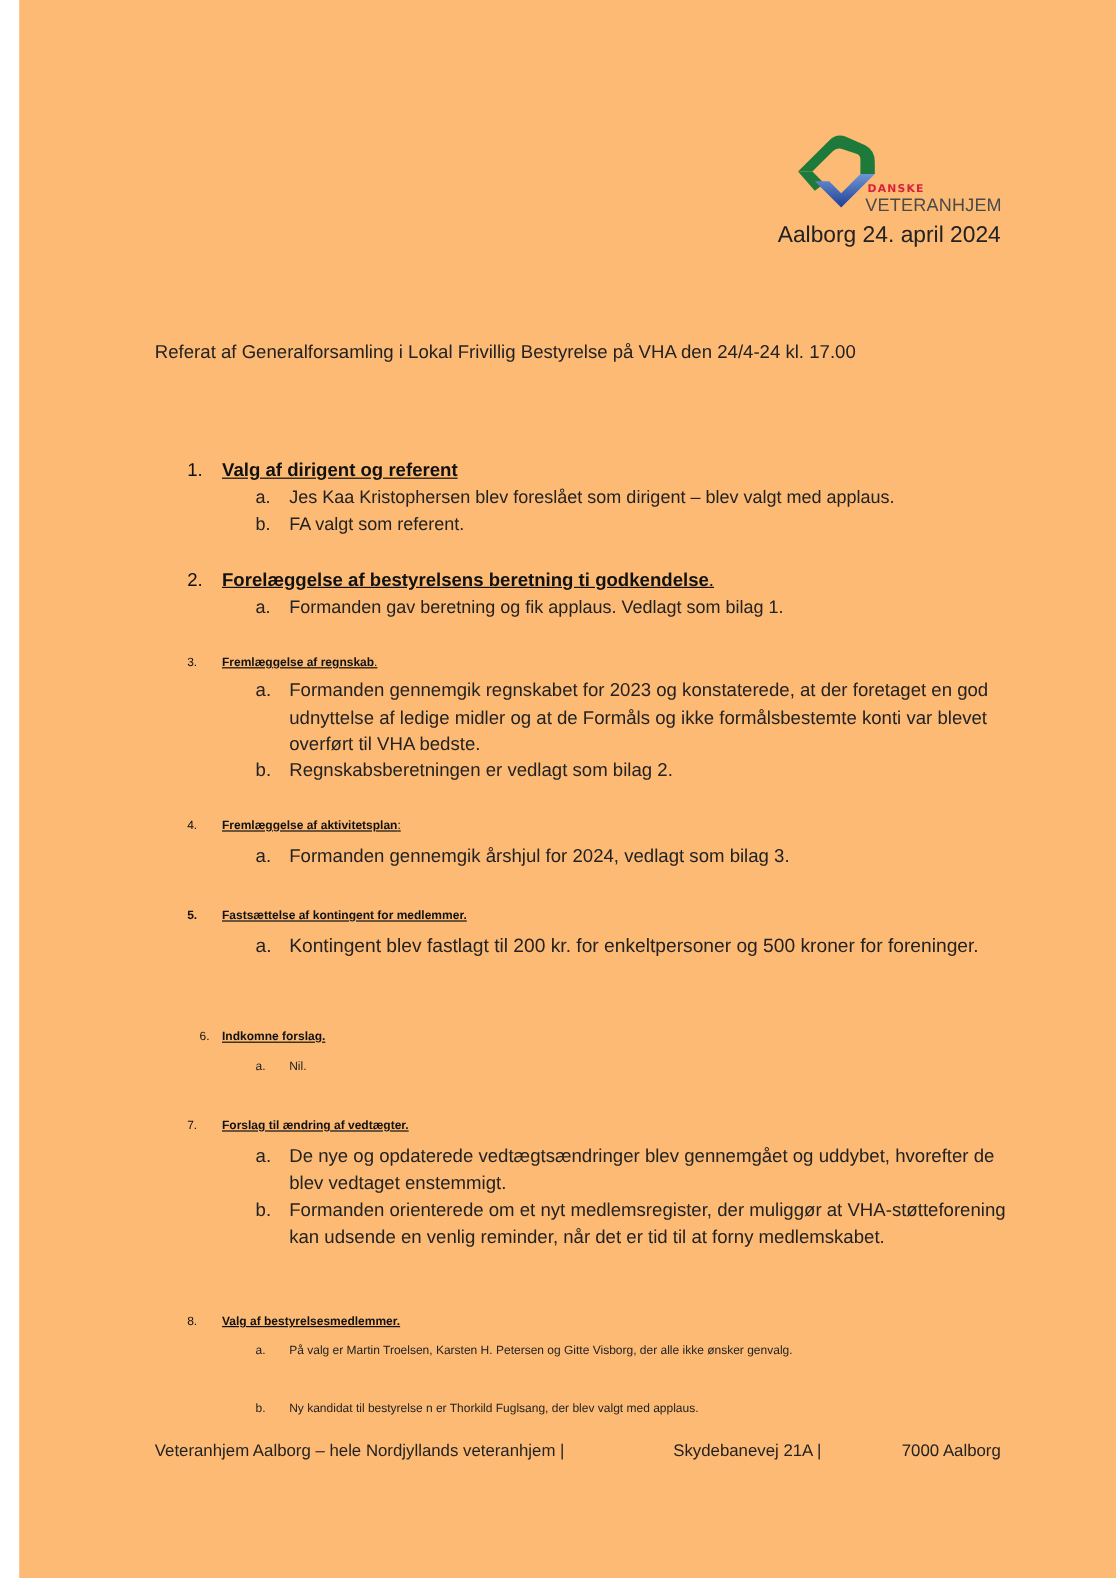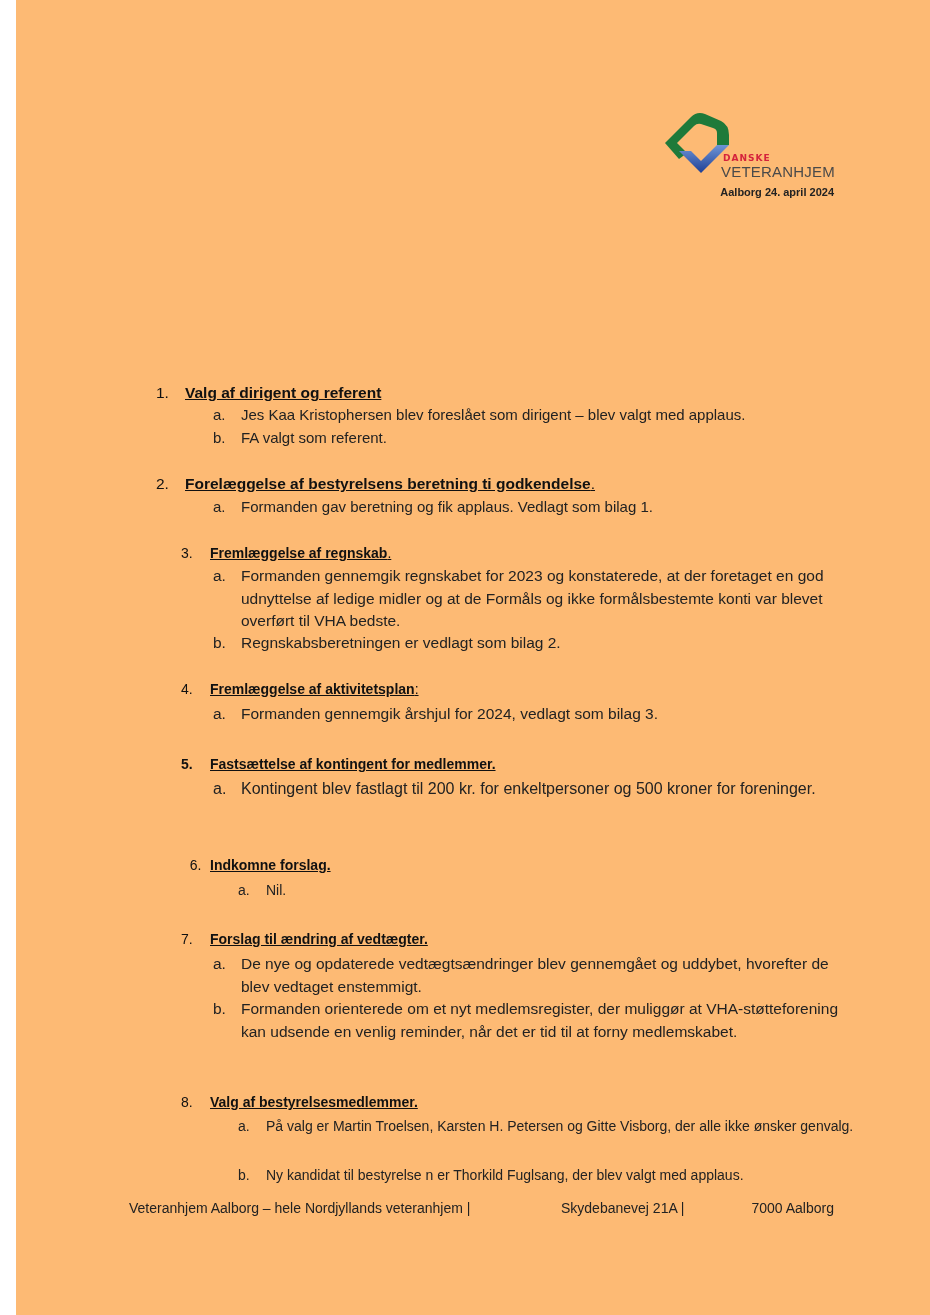--- a/index.html
+++ b/index.html
@@ -51,24 +51,23 @@
       font-family: Liberation Sans, sans-serif;
       font-size: 15px;
       letter-spacing: 0.2px;
       color: #4a4a4a;
       white-space: nowrap;
     }
     .date {
       position: absolute;
       right: 112px;
       top: 186px;
-      font-size: 11px;
-      color: #222;
-      white-space: nowrap;
-      font-weight: bold;
+      font-size: 19px;
+      color: #222;
+      white-space: nowrap;
     }
     .title {
       position: absolute;
       left: 113px;
       top: 285px;
       font-size: 15.5px;
       color: #222;
       white-space: nowrap;
     }
     .agenda {
@@ -99,21 +98,21 @@
     .sub .letter {
       position: absolute;
       left: 0;
       top: 0;
     }
     .sub .stext {
       display: block;
       margin-left: 28px;
     }
     .f16 { font-size: 15.5px; line-height: 22.5px; }
-    .f14 { font-size: 14px; line-height: 22px; margin-left: 25px; }
+    .f14 { font-size: 10px; line-height: 22px; }
     .f15 { font-size: 15px; line-height: 22.5px; }
     .f17 { font-size: 16px; line-height: 27px; }
     .footer {
       position: absolute;
       left: 113px;
       top: 1200px;
       width: 705px;
       font-size: 14px;
       color: #222;
       white-space: nowrap;
@@ -138,20 +137,21 @@
       <path d="M4 32 L16 32 L26 42 L18 48 Z" fill="#1e7a3a"></path>
 
       <path d="M18 40 L30 40 L40 50 L56 34 L68 34 L40 62 Z" fill="url(#blueGrad)"></path>
     </svg>
     <div class="brand-top">DANSKE</div>
     <div class="brand-bottom">VETERANHJEM</div>
   </div>
 
   <div class="date">Aalborg 24. april 2024</div>
 
+  <div class="title">Referat af Generalforsamling i Lokal Frivillig Bestyrelse på VHA den 24/4-24 kl. 17.00</div>
 
   <div class="agenda">
 
     <div class="item-head f16" style="top:382px;">
       <span class="num">1.</span><span class="htext">Valg af dirigent og referent</span><span></span>
     </div>
     <div class="sub f15" style="top:404px;">
       <span class="letter">a.</span>
       <span class="stext">Jes Kaa Kristophersen blev foreslået som dirigent – blev valgt med applaus.</span>
     </div>

